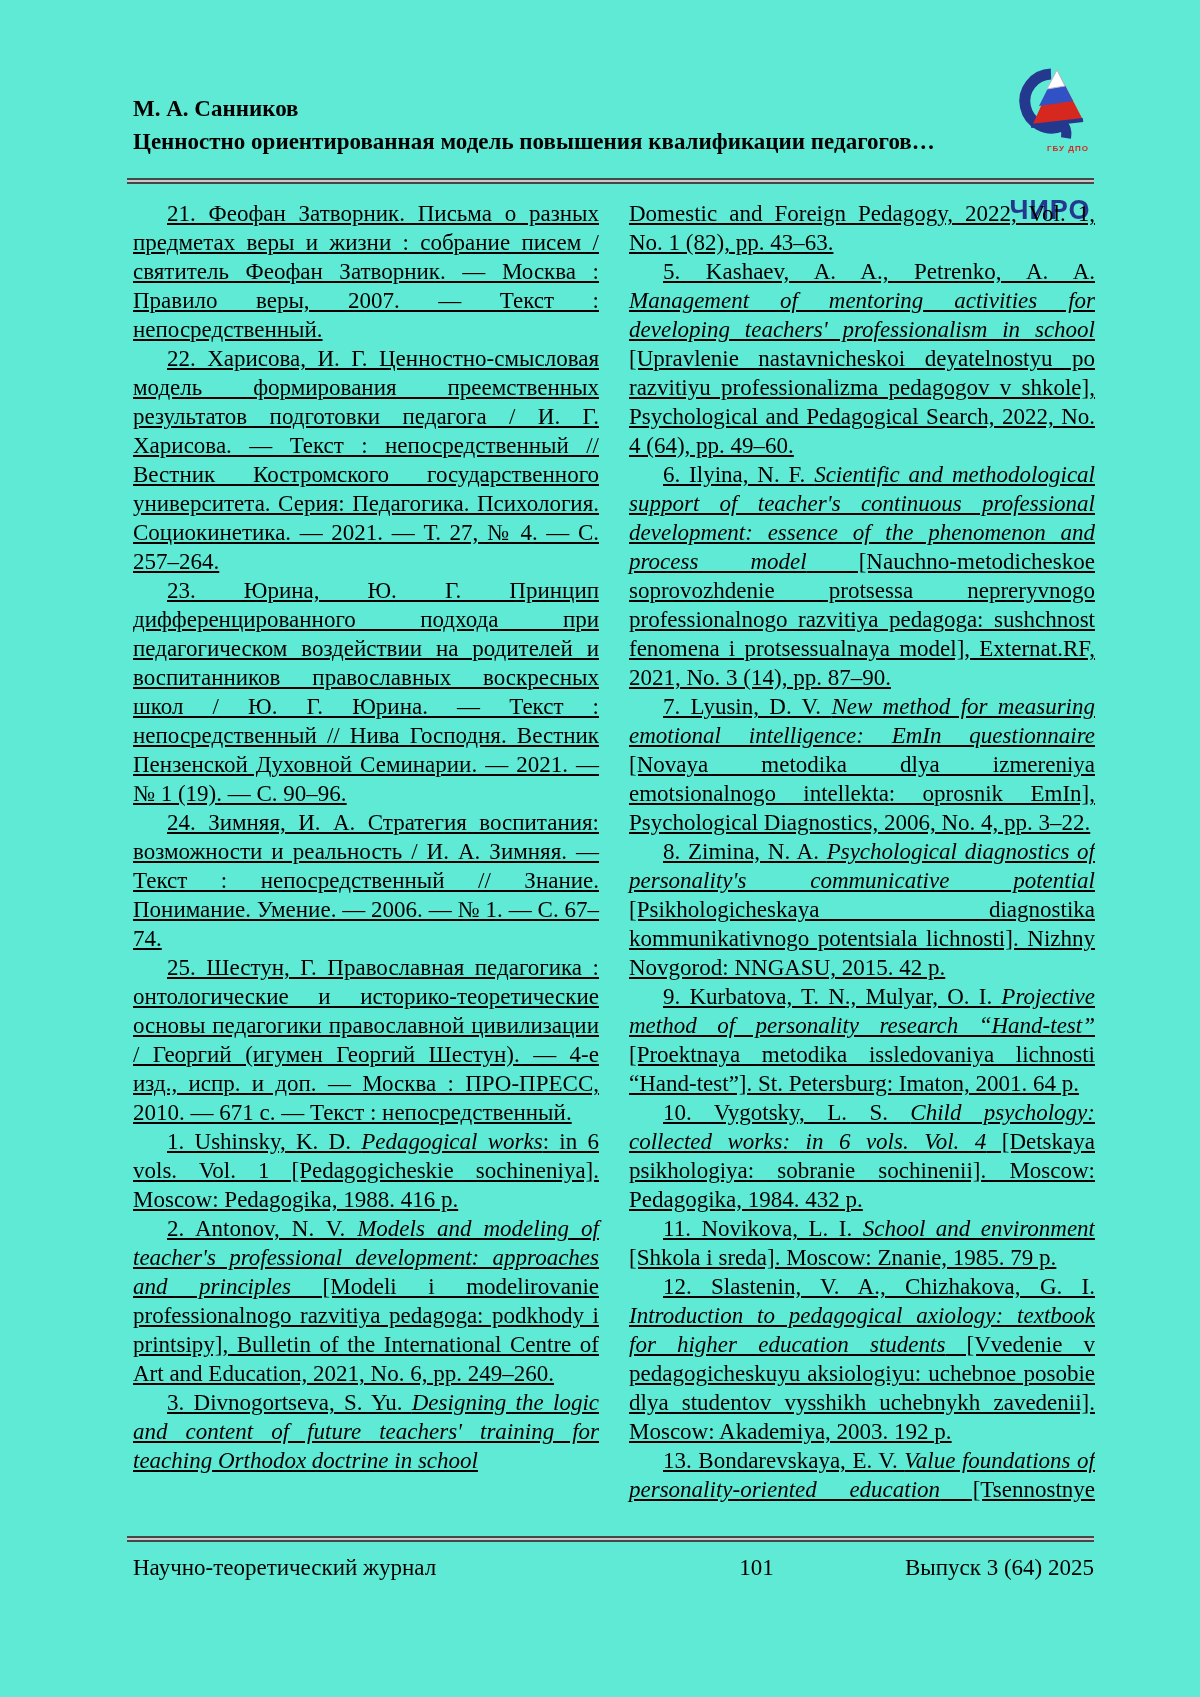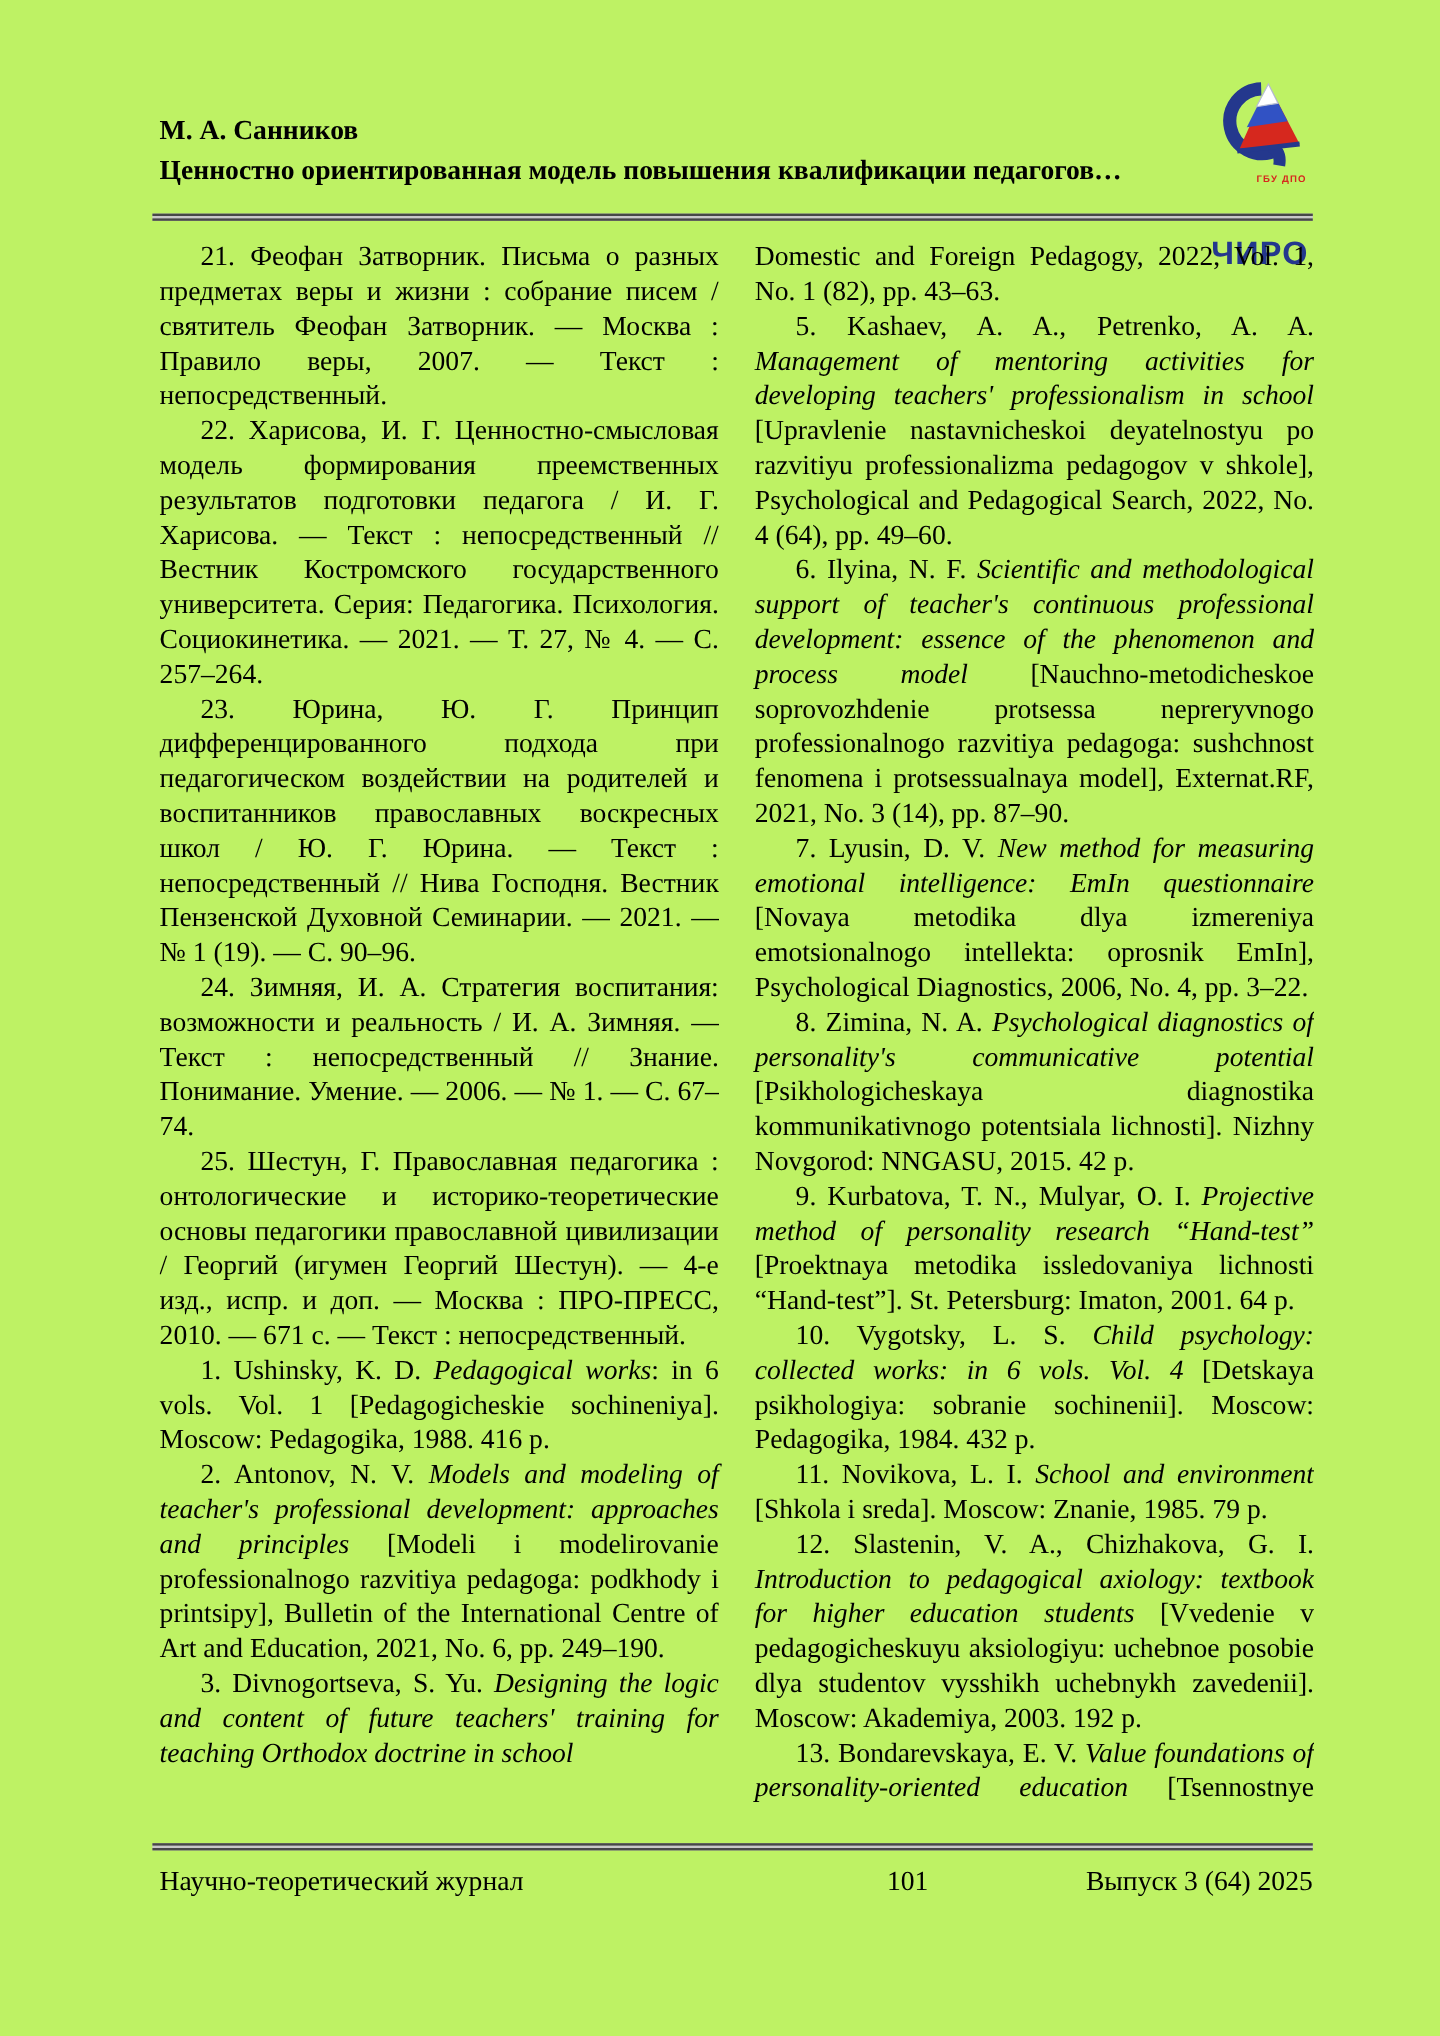--- a/index.html
+++ b/index.html
@@ -1,39 +1,39 @@
 <!DOCTYPE html>
 <html lang="ru"><head>
 <meta charset="utf-8">
 <style>
   html,body{margin:0;padding:0;background:#ffffff;}
   .page{
     position:relative;
     width:1200px;height:1697px;
-    background:#bef264;
+    background:#5eead4;
     font-family:"Liberation Serif","DejaVu Serif",serif;
     color:#000;
     overflow:hidden;
   }
   
   .header-text{position:absolute;left:133px;top:92px;width:760px;}
   .header-author,.header-title{
     font-weight:bold;font-size:23px;line-height:33px;white-space:nowrap;
   }
   .logo{position:absolute;left:1005px;top:68px;width:90px;text-align:center;}
   .logo-sub{font-family:"Liberation Sans",sans-serif;font-weight:bold;font-size:8px;color:#d6281e;letter-spacing:1px;line-height:9px;text-align:right;padding-right:6px;}
   .logo-acronym{font-family:"Liberation Sans",sans-serif;font-weight:bold;font-size:27px;color:#24388d;letter-spacing:1px;line-height:26px;margin-top:44px;}
   
   .rule{position:absolute;left:127px;right:106px;height:2px;background:#c8c8c8;border-top:2px solid #474747;border-bottom:2px solid #474747;}
   .rule-top{top:178px;}
   .rule-bottom{top:1536px;}
   
   .columns{
     position:absolute;left:133px;top:199px;width:962px;height:1308px;
-    display:flex;gap:30px;overflow:hidden;
+    display:flex;gap:30px;overflow:hidden;text-decoration:underline;
   }
   .column{width:466px;text-align:justify;font-size:23px;line-height:29px;hyphens:auto;}
   .column p{margin:0;text-indent:34px;}
   .column p.noindent{text-indent:0;}
   .column p.ref-heading{font-weight:bold;margin-top:29px;}
   .it{font-style:italic;}
   
   .footer{
     position:absolute;left:133px;right:106px;top:1554px;
     display:flex;align-items:baseline;font-size:23px;line-height:28px;
@@ -72,21 +72,21 @@
   <div class="rule rule-top"></div>
 
   <div class="columns">
     <div class="column">
         <p class=""><span>21. Феофан Затворник. Письма о разных предметах веры и жизни : собрание писем / святитель Феофан Затворник. — Москва : Правило веры, 2007. — Текст : непосредственный.</span></p>
         <p class=""><span>22. Харисова, И. Г. Ценностно-смысловая модель формирования преемственных результатов подготовки педагога / И. Г. Харисова. — Текст : непосредственный // Вестник Костромского государственного университета. Серия: Педагогика. Психология. Социокинетика. — 2021. — Т. 27, № 4. — С. 257–264.</span></p>
         <p class=""><span>23. Юрина, Ю. Г. Принцип дифференцированного подхода при педагогическом воздействии на родителей и воспитанников православных воскресных школ / Ю. Г. Юрина. — Текст : непосредственный // Нива Господня. Вестник Пензенской Духовной Семинарии. — 2021. — № 1 (19). — С. 90–96.</span></p>
         <p class=""><span>24. Зимняя, И. А. Стратегия воспитания: возможности и реальность / И. А. Зимняя. — Текст : непосредственный // Знание. Понимание. Умение. — 2006. — № 1. — С. 67–74.</span></p>
         <p class=""><span>25. Шестун, Г. Православная педагогика : онтологические и историко-теоретические основы педагогики православной цивилизации / Георгий (игумен Георгий Шестун). — 4-е изд., испр. и доп. — Москва : ПРО-ПРЕСС, 2010. — 671 с. — Текст : непосредственный.</span></p>
         <p class=""><span>1. Ushinsky, K. D. </span><span class="it">Pedagogical works</span><span>: in 6 vols. Vol. 1 [Pedagogicheskie sochineniya]. Moscow: Pedagogika, 1988. 416 p.</span></p>
-        <p class=""><span>2. Antonov, N. V. </span><span class="it">Models and modeling of teacher's professional development: approaches and principles</span><span> [Modeli i modelirovanie professionalnogo razvitiya pedagoga: podkhody i printsipy], Bulletin of the International Centre of Art and Education, 2021, No. 6, pp. 249–190.</span></p>
+        <p class=""><span>2. Antonov, N. V. </span><span class="it">Models and modeling of teacher's professional development: approaches and principles</span><span> [Modeli i modelirovanie professionalnogo razvitiya pedagoga: podkhody i printsipy], Bulletin of the International Centre of Art and Education, 2021, No. 6, pp. 249–260.</span></p>
         <p class=""><span>3. Divnogortseva, S. Yu. </span><span class="it">Designing the logic and content of future teachers' training for teaching Orthodox doctrine in school</span></p>
       </div>
     <div class="column">
         <p class="noindent"><span>Domestic and Foreign Pedagogy, 2022, Vol. 1, No. 1 (82), pp. 43–63.</span></p>
         <p class=""><span>5. Kashaev, A. A., Petrenko, A. A. </span><span class="it">Management of mentoring activities for developing teachers' professionalism in school</span><span> [Upravlenie nastavnicheskoi deyatelnostyu po razvitiyu professionalizma pedagogov v shkole], Psychological and Pedagogical Search, 2022, No. 4 (64), pp. 49–60.</span></p>
         <p class=""><span>6. Ilyina, N. F. </span><span class="it">Scientific and methodological support of teacher's continuous professional development: essence of the phenomenon and process model</span><span> [Nauchno-metodicheskoe soprovozhdenie protsessa nepreryvnogo professionalnogo razvitiya pedagoga: sushchnost fenomena i protsessualnaya model], Externat.RF, 2021, No. 3 (14), pp. 87–90.</span></p>
         <p class=""><span>7. Lyusin, D. V. </span><span class="it">New method for measuring emotional intelligence: EmIn questionnaire</span><span> [Novaya metodika dlya izmereniya emotsionalnogo intellekta: oprosnik EmIn], Psychological Diagnostics, 2006, No. 4, pp. 3–22.</span></p>
         <p class=""><span>8. Zimina, N. A. </span><span class="it">Psychological diagnostics of personality's communicative potential</span><span> [Psikhologicheskaya diagnostika kommunikativnogo potentsiala lichnosti]. Nizhny Novgorod: NNGASU, 2015. 42 p.</span></p>
         <p class=""><span>9. Kurbatova, T. N., Mulyar, O. I. </span><span class="it">Projective method of personality research “Hand-test”</span><span> [Proektnaya metodika issledovaniya lichnosti “Hand-test”]. St. Petersburg: Imaton, 2001. 64 p.</span></p>
         <p class=""><span>10. Vygotsky, L. S. </span><span class="it">Child psychology: collected works: in 6 vols. Vol. 4</span><span> [Detskaya psikhologiya: sobranie sochinenii]. Moscow: Pedagogika, 1984. 432 p.</span></p>

